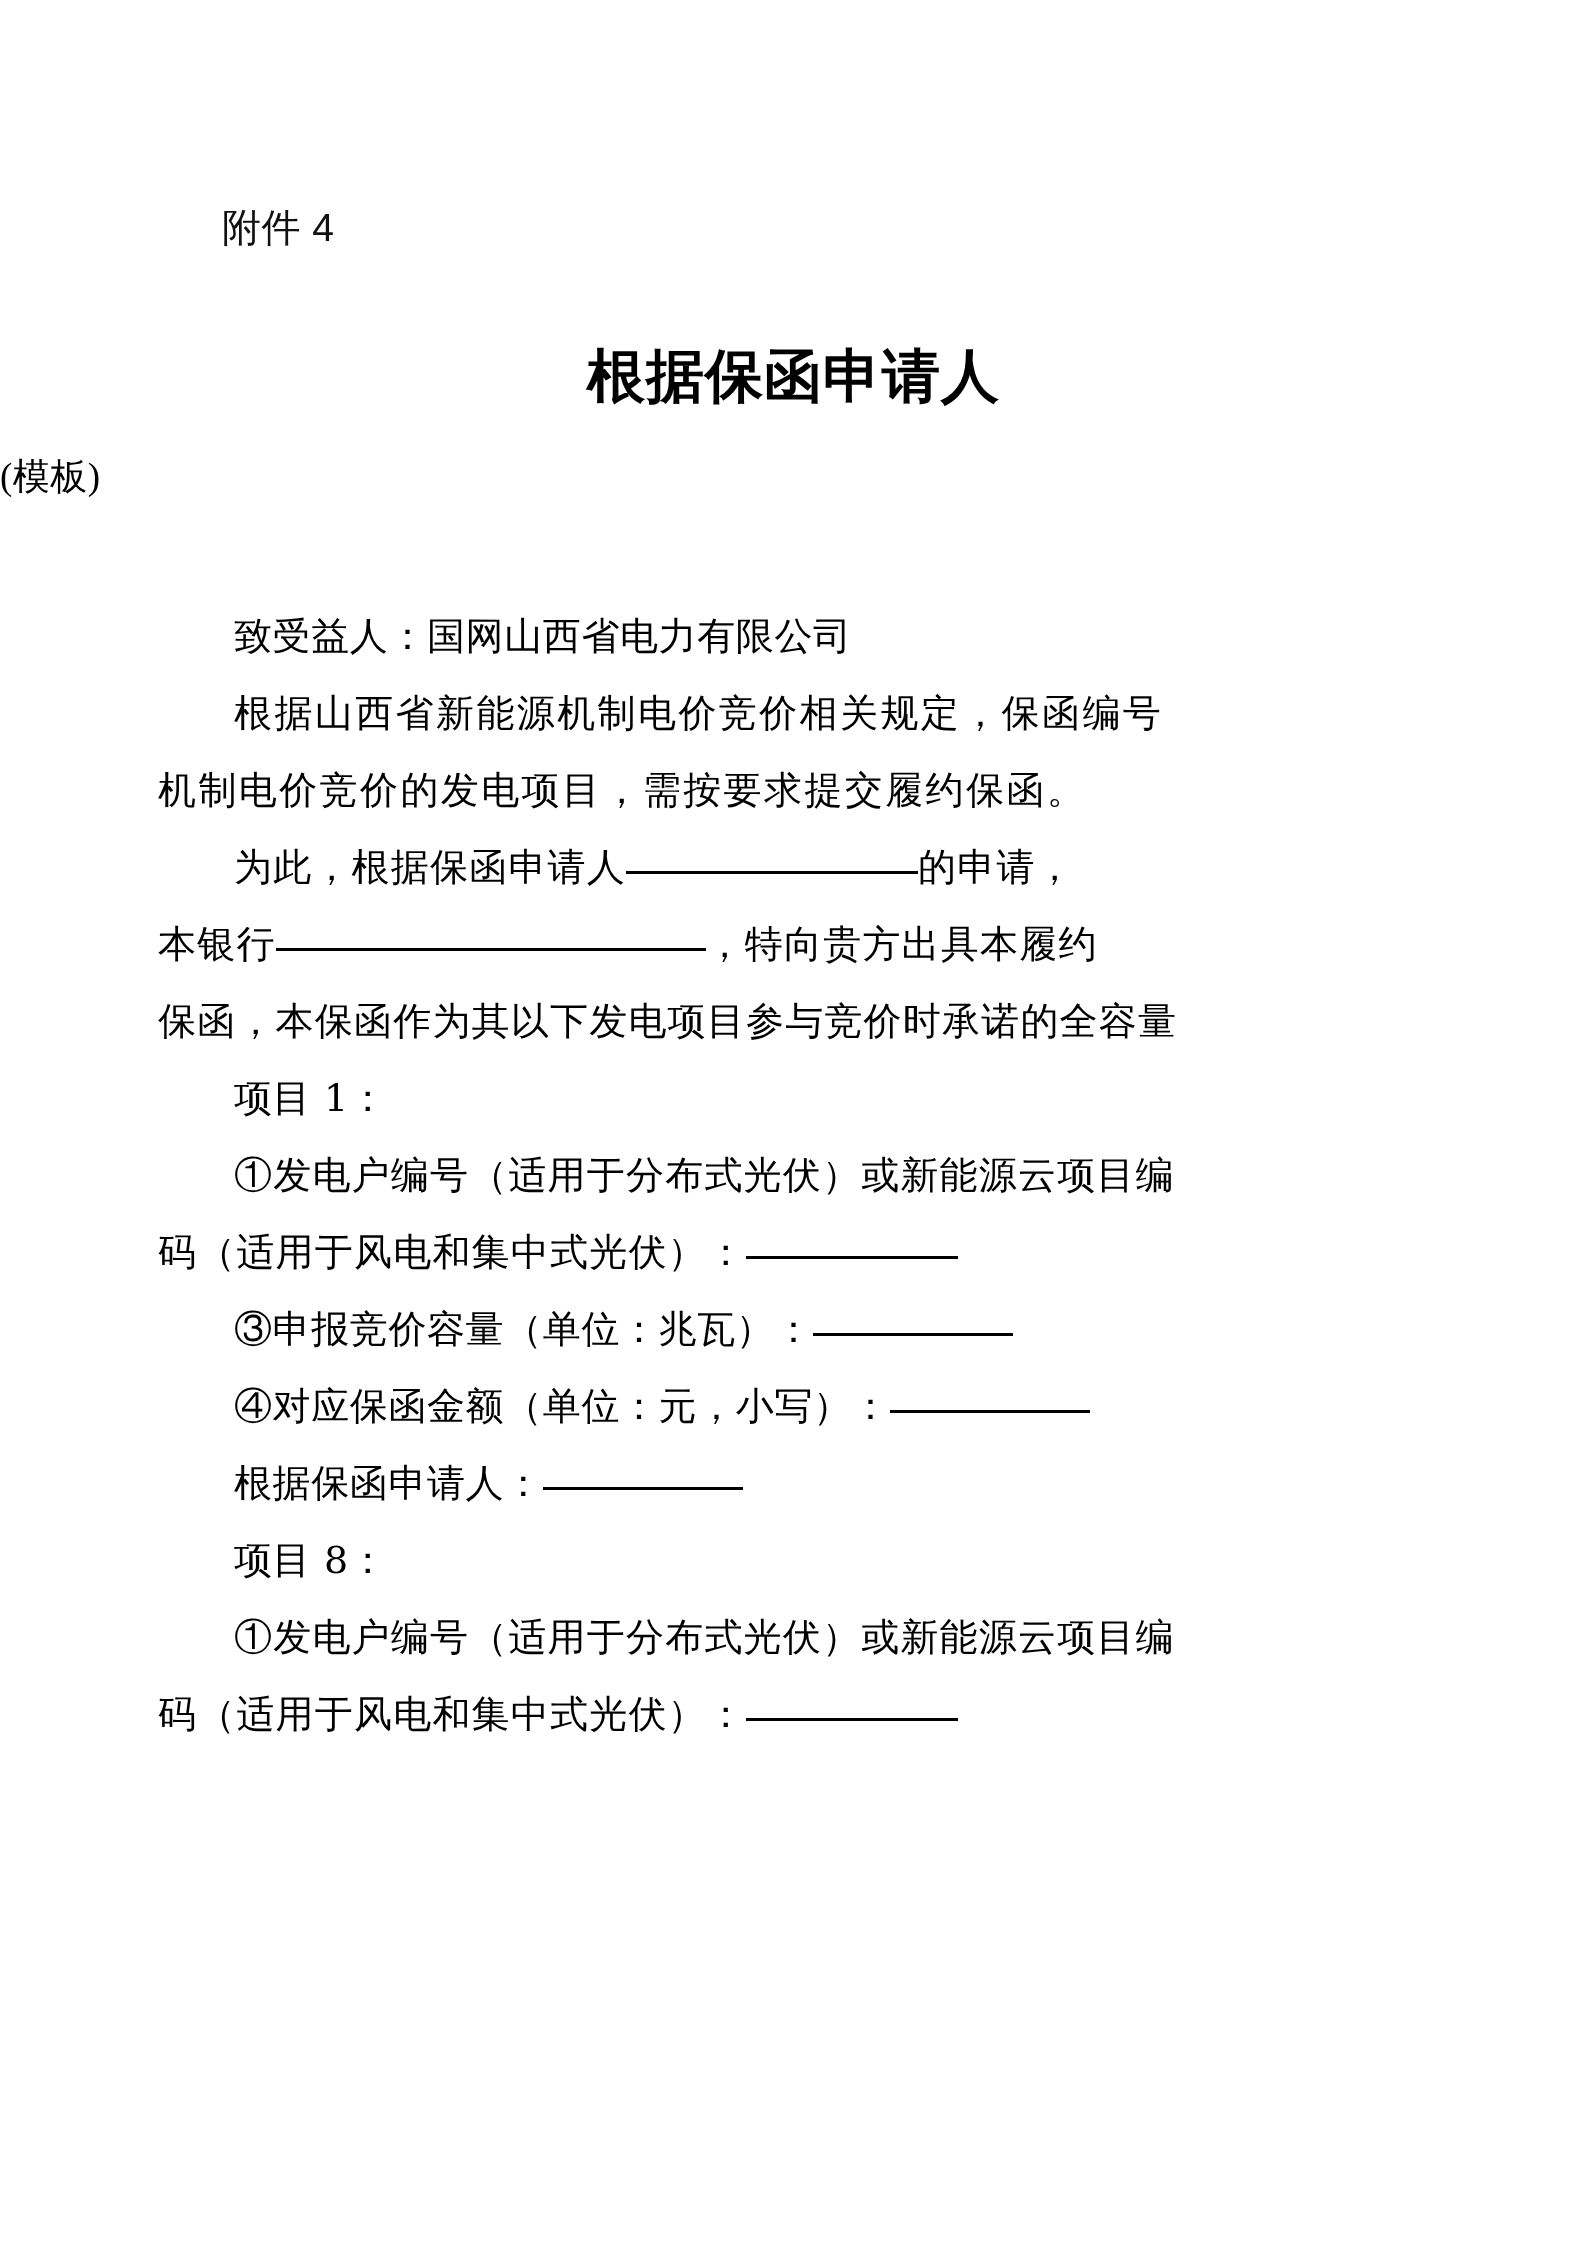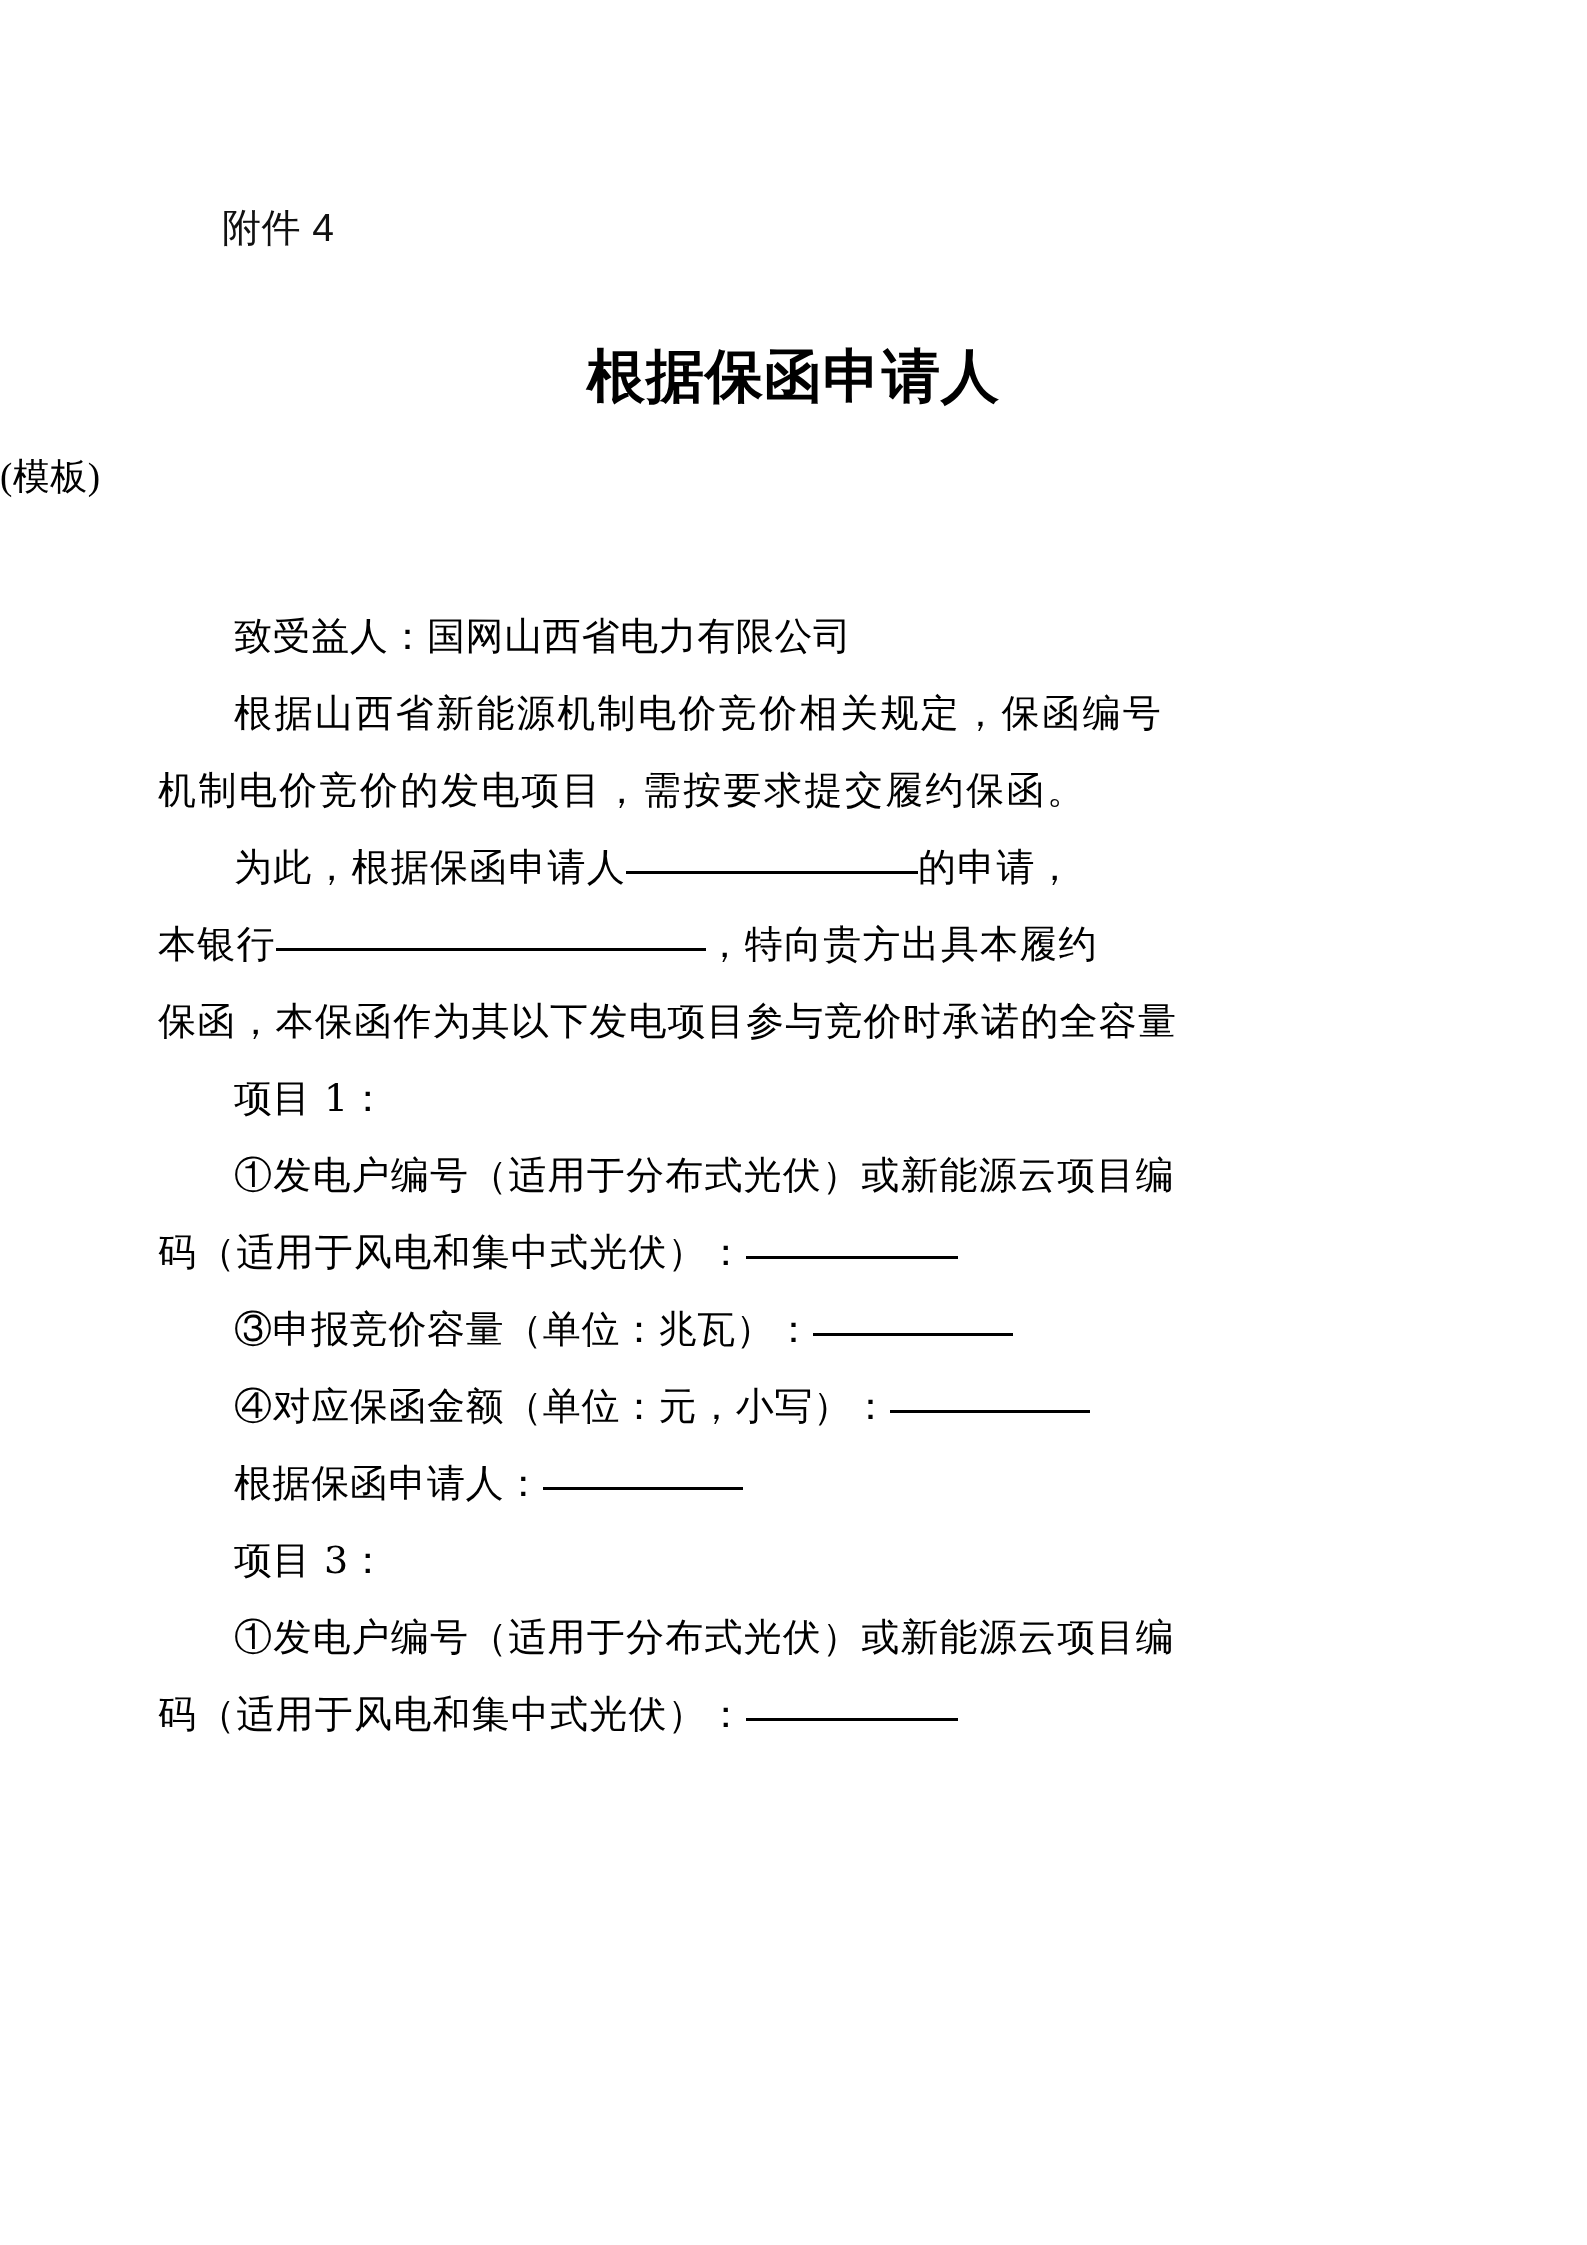--- a/index.html
+++ b/index.html
@@ -128,19 +128,19 @@
     <div class="line indent wide2"><span>①发电户编号（适用于分布式光伏）或新能源云项目编</span></div>
     <div class="line wide2"><span>码（适用于风电和集中式光伏）：</span><span class="blank w-210"></span></div>
 
 
     <div class="line indent"><span>③申报竞价容量（单位：兆瓦）：</span><span class="blank w-200"></span></div>
 
     <div class="line indent"><span>④对应保函金额（单位：元，小写）：</span><span class="blank w-200"></span></div>
 
     <div class="line indent"><span>根据保函申请人：</span><span class="blank w-200"></span></div>
 
-    <div class="line indent"><span>项目 3：</span></div>
+    <div class="line indent"><span>项目 8：</span></div>
 
     <div class="line indent wide2"><span>①发电户编号（适用于分布式光伏）或新能源云项目编</span></div>
     <div class="line wide2"><span>码（适用于风电和集中式光伏）：</span><span class="blank w-210"></span></div>
 
   </div>
 </div>
 
 </body></html>

